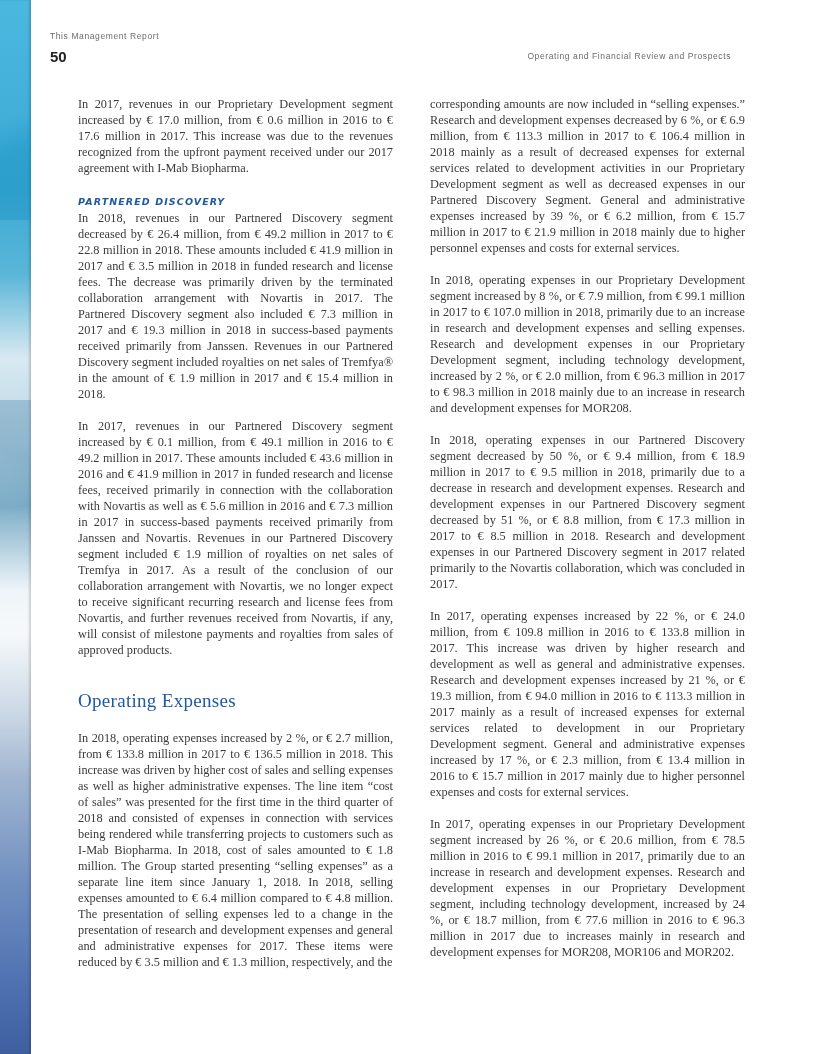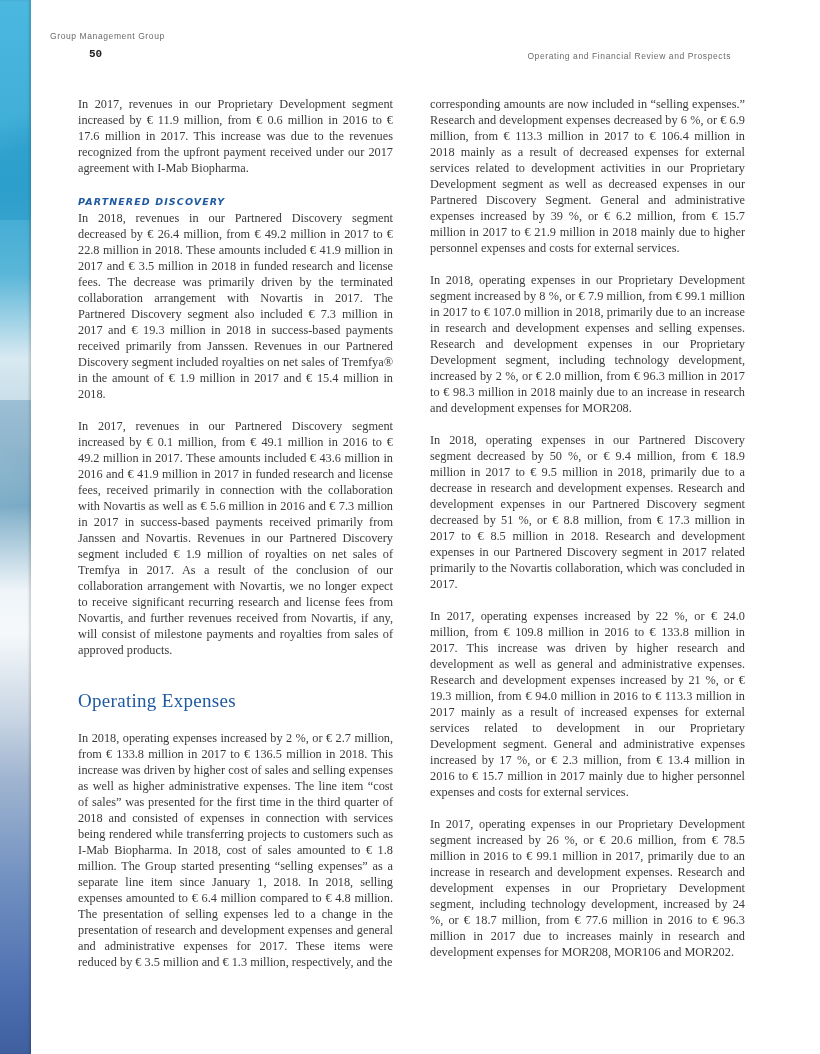--- a/index.html
+++ b/index.html
@@ -28,22 +28,22 @@
   }
   .header-left, .header-right {
     position: absolute; top: 31px;
     font-family: "Liberation Sans", "DejaVu Sans", sans-serif;
     font-size: 8.5px; letter-spacing: 0.6px; color: #6a6a6a;
   }
   .header-left { left: 50px; }
   .header-right { right: 89px; margin-top: 20px; }
   .page-number {
     position: absolute; left: 50px; top: 48px;
-    font-family: Liberation Mono, monospace;
-    font-size: 11px; font-weight: bold; color: #222; margin-left: 39px;
+    font-family: Liberation Sans, sans-serif;
+    font-size: 15px; font-weight: bold; color: #222;
   }
   .col {
     position: absolute; top: 96px; width: 315px;
     font-size: 12.3px; line-height: 16px; text-align: justify;
     hyphens: auto;
   }
   .col-left { left: 78px; }
   .col-right { left: 430px; }
   .col p { margin: 0 0 16px 0; }
   .sub-heading {
@@ -59,26 +59,26 @@
   .no-gap { margin-bottom: 0 !important; }
 </style>
 </head>
 <body>
 
 <div class="side-strip">
   <div class="facet1"></div>
   <div class="facet2"></div>
 </div>
 
-<div class="header-left">Group Management Group</div>
+<div class="header-left">This Management Report</div>
 <div class="header-right">Operating and Financial Review and Prospects</div>
 <div class="page-number">50</div>
 
 <div class="col col-left">
-  <p>In 2017, revenues in our Proprietary Development segment increased by € 11.9 million, from € 0.6 million in 2016 to € 17.6 million in 2017. This increase was due to the revenues recognized from the upfront payment received under our 2017 agreement with I-Mab Biopharma.</p>
+  <p>In 2017, revenues in our Proprietary Development segment increased by € 17.0 million, from € 0.6 million in 2016 to € 17.6 million in 2017. This increase was due to the revenues recognized from the upfront payment received under our 2017 agreement with I-Mab Biopharma.</p>
   <div class="sub-heading">PARTNERED DISCOVERY</div>
   <p>In 2018, revenues in our Partnered Discovery segment decreased by € 26.4 million, from € 49.2 million in 2017 to € 22.8 million in 2018. These amounts included € 41.9 million in 2017 and € 3.5 million in 2018 in funded research and license fees. The decrease was primarily driven by the terminated collaboration arrangement with Novartis in 2017. The Partnered Discovery segment also included € 7.3 million in 2017 and € 19.3 million in 2018 in success-based payments received primarily from Janssen. Revenues in our Partnered Discovery segment included royalties on net sales of Tremfya® in the amount of € 1.9 million in 2017 and € 15.4 million in 2018.</p>
   <p class="no-gap">In 2017, revenues in our Partnered Discovery segment increased by € 0.1 million, from € 49.1 million in 2016 to € 49.2 million in 2017. These amounts included € 43.6 million in 2016 and € 41.9 million in 2017 in funded research and license fees, received primarily in connection with the collaboration with Novartis as well as € 5.6 million in 2016 and € 7.3 million in 2017 in success-based payments received primarily from Janssen and Novartis. Revenues in our Partnered Discovery segment included € 1.9 million of royalties on net sales of Tremfya in 2017. As a result of the conclusion of our collaboration arrangement with Novartis, we no longer expect to receive significant recurring research and license fees from Novartis, and further revenues received from Novartis, if any, will consist of milestone payments and royalties from sales of approved products.</p>
   <h2 class="section-heading">Operating Expenses</h2>
   <p>In 2018, operating expenses increased by 2 %, or € 2.7 million, from € 133.8 million in 2017 to € 136.5 million in 2018. This increase was driven by higher cost of sales and selling expenses as well as higher administrative expenses. The line item “cost of sales” was presented for the first time in the third quarter of 2018 and consisted of expenses in connection with services being rendered while transferring projects to customers such as I-Mab Biopharma. In 2018, cost of sales amounted to € 1.8 million. The Group started presenting “selling expenses” as a separate line item since January 1, 2018. In 2018, selling expenses amounted to € 6.4 million compared to € 4.8 million. The presentation of selling expenses led to a change in the presentation of research and development expenses and general and administrative expenses for 2017. These items were reduced by € 3.5 million and € 1.3 million, respectively, and the</p>
 </div>
 
 <div class="col col-right">
   <p>corresponding amounts are now included in “selling expenses.” Research and development expenses decreased by 6 %, or € 6.9 million, from € 113.3 million in 2017 to € 106.4 million in 2018 mainly as a result of decreased expenses for external services related to development activities in our Proprietary Development segment as well as decreased expenses in our Partnered Discovery Segment. General and administrative expenses increased by 39 %, or € 6.2 million, from € 15.7 million in 2017 to € 21.9 million in 2018 mainly due to higher personnel expenses and costs for external services.</p>
   <p>In 2018, operating expenses in our Proprietary Development segment increased by 8 %, or € 7.9 million, from € 99.1 million in 2017 to € 107.0 million in 2018, primarily due to an increase in research and development expenses and selling expenses. Research and development expenses in our Proprietary Development segment, including technology development, increased by 2 %, or € 2.0 million, from € 96.3 million in 2017 to € 98.3 million in 2018 mainly due to an increase in research and development expenses for MOR208.</p>

